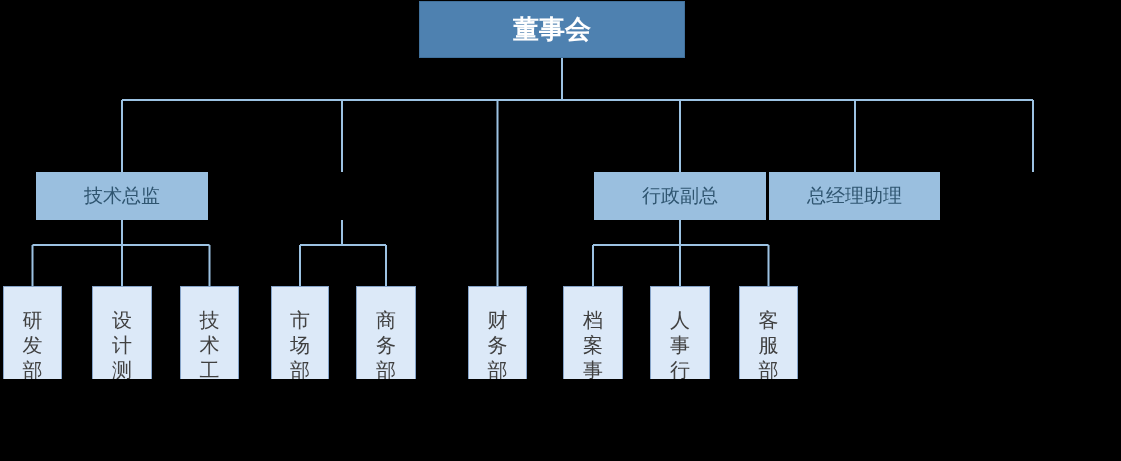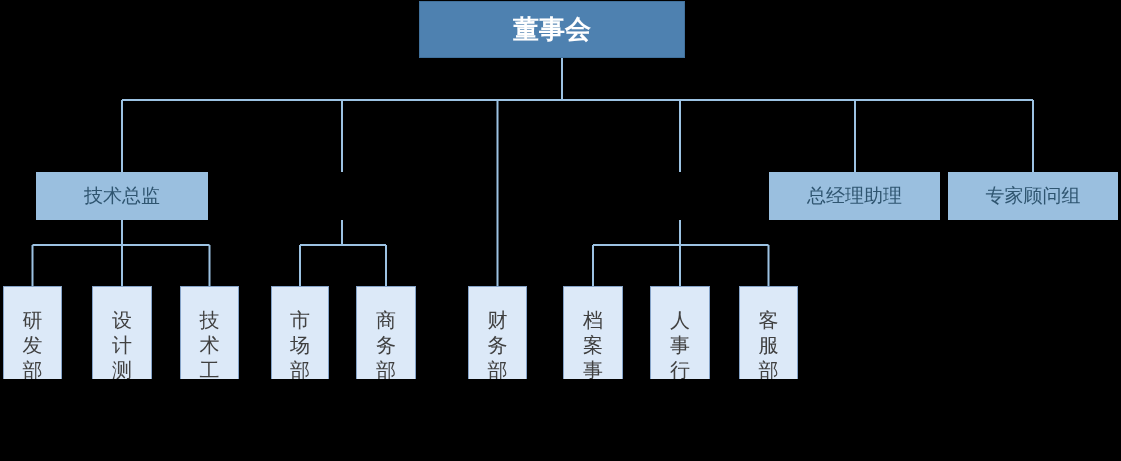--- a/index.html
+++ b/index.html
@@ -79,25 +79,25 @@
     <path d="M768.5 245 V287"></path>
   </svg>
 
   <div class="node root" style="left:419px;width:266px">
     <span class="label">董事会</span>
   </div>
 
   <div class="node l2" style="left:36px;width:172px">
     <span class="label">技术总监</span>
   </div>
+  <div class="node l2" style="left:594px;width:172px">
+    <span class="label">行政副总</span>
+  </div>
   <div class="node l2" style="left:769px;width:171px">
     <span class="label">总经理助理</span>
-  </div>
-  <div class="node l2" style="left:948px;width:170px">
-    <span class="label">专家顾问组</span>
   </div>
 
   <div class="node l3" style="left:3px;width:59px">
     <span class="label">研
 发
 部</span>
   </div>
   <div class="node l3" style="left:92px;width:60px">
     <span class="label">设
 计

